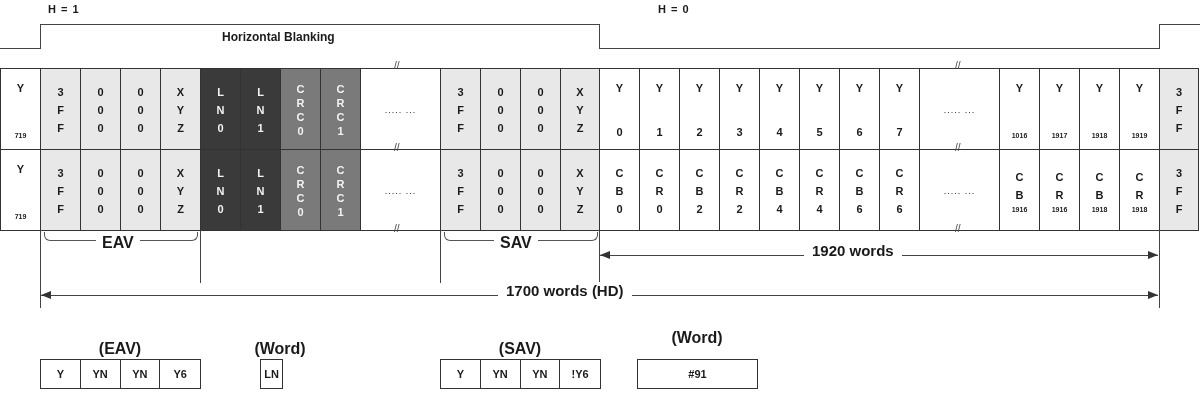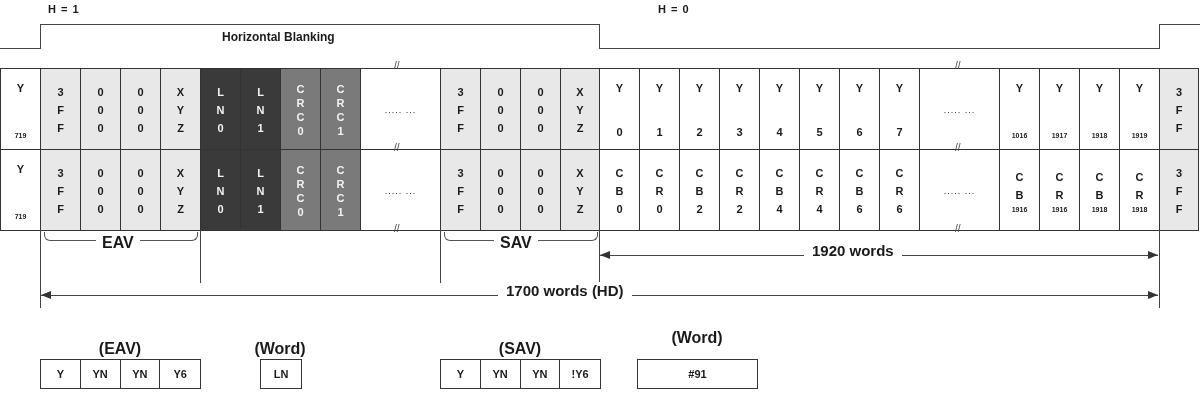--- a/index.html
+++ b/index.html
@@ -357,21 +357,21 @@
   <div class="legtitle" style="left:40px;top:340px;width:160px;">(EAV)</div>
   <div class="legbox" style="left:40px;top:359px;width:161px;">
     <div class="lc" style="width:40px;">Y</div>
     <div class="lc" style="width:40px;">YN</div>
     <div class="lc" style="width:40px;">YN</div>
     <div class="lc" style="width:40px;">Y6</div>
   </div>
 </div>
 <div>
   <div class="legtitle" style="left:250px;top:340px;width:60px;">(Word)</div>
-  <div class="legbox" style="left:260px;top:359px;width:42px;">
+  <div class="legbox" style="left:260px;top:359px;width:23px;">
     <div class="lc" style="width:40px;">LN</div>
   </div>
 </div>
 <div>
   <div class="legtitle" style="left:440px;top:340px;width:160px;">(SAV)</div>
   <div class="legbox" style="left:440px;top:359px;width:161px;">
     <div class="lc" style="width:40px;">Y</div>
     <div class="lc" style="width:40px;">YN</div>
     <div class="lc" style="width:40px;">YN</div>
     <div class="lc" style="width:40px;">!Y6</div>

